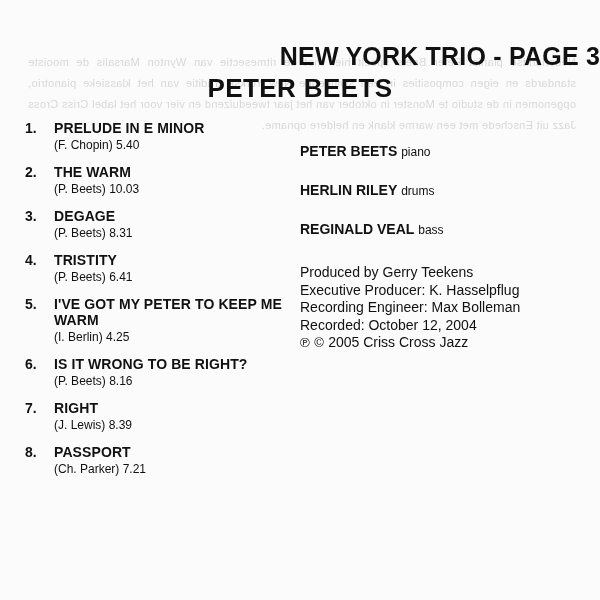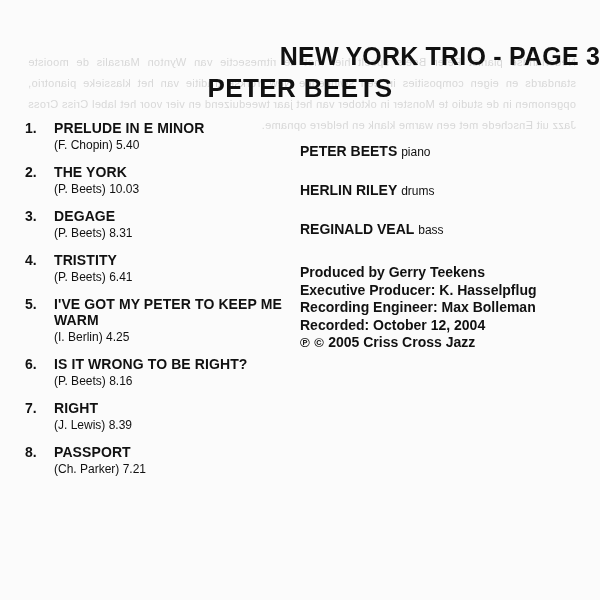--- a/index.html
+++ b/index.html
@@ -110,21 +110,20 @@
   }
   .musician .name {
     font-weight: bold;
   }
   .musician .instrument {
     font-weight: normal;
     font-size: 12px;
   }
   .credits {
     margin-top: 2px;
-    font-weight: bold;
   }
   .credit-line {
     font-size: 14px;
     line-height: 17.5px;
     white-space: nowrap;
   }
   .copyright-symbols {
     letter-spacing: 0.5px;
     font-size: 13px;
   }
@@ -146,21 +145,21 @@
     <div class="col-left">
 
       <div class="track">
         <span class="track-num">1.</span>
         <div class="track-title">PRELUDE IN E MINOR</div>
         <div class="track-meta">(F. Chopin)  5.40</div>
       </div>
 
       <div class="track">
         <span class="track-num">2.</span>
-        <div class="track-title">THE YORK</div>
+        <div class="track-title">THE WARM</div>
         <div class="track-meta">(P. Beets)  10.03</div>
       </div>
 
       <div class="track">
         <span class="track-num">3.</span>
         <div class="track-title">DEGAGE</div>
         <div class="track-meta">(P. Beets)  8.31</div>
       </div>
 
       <div class="track">

